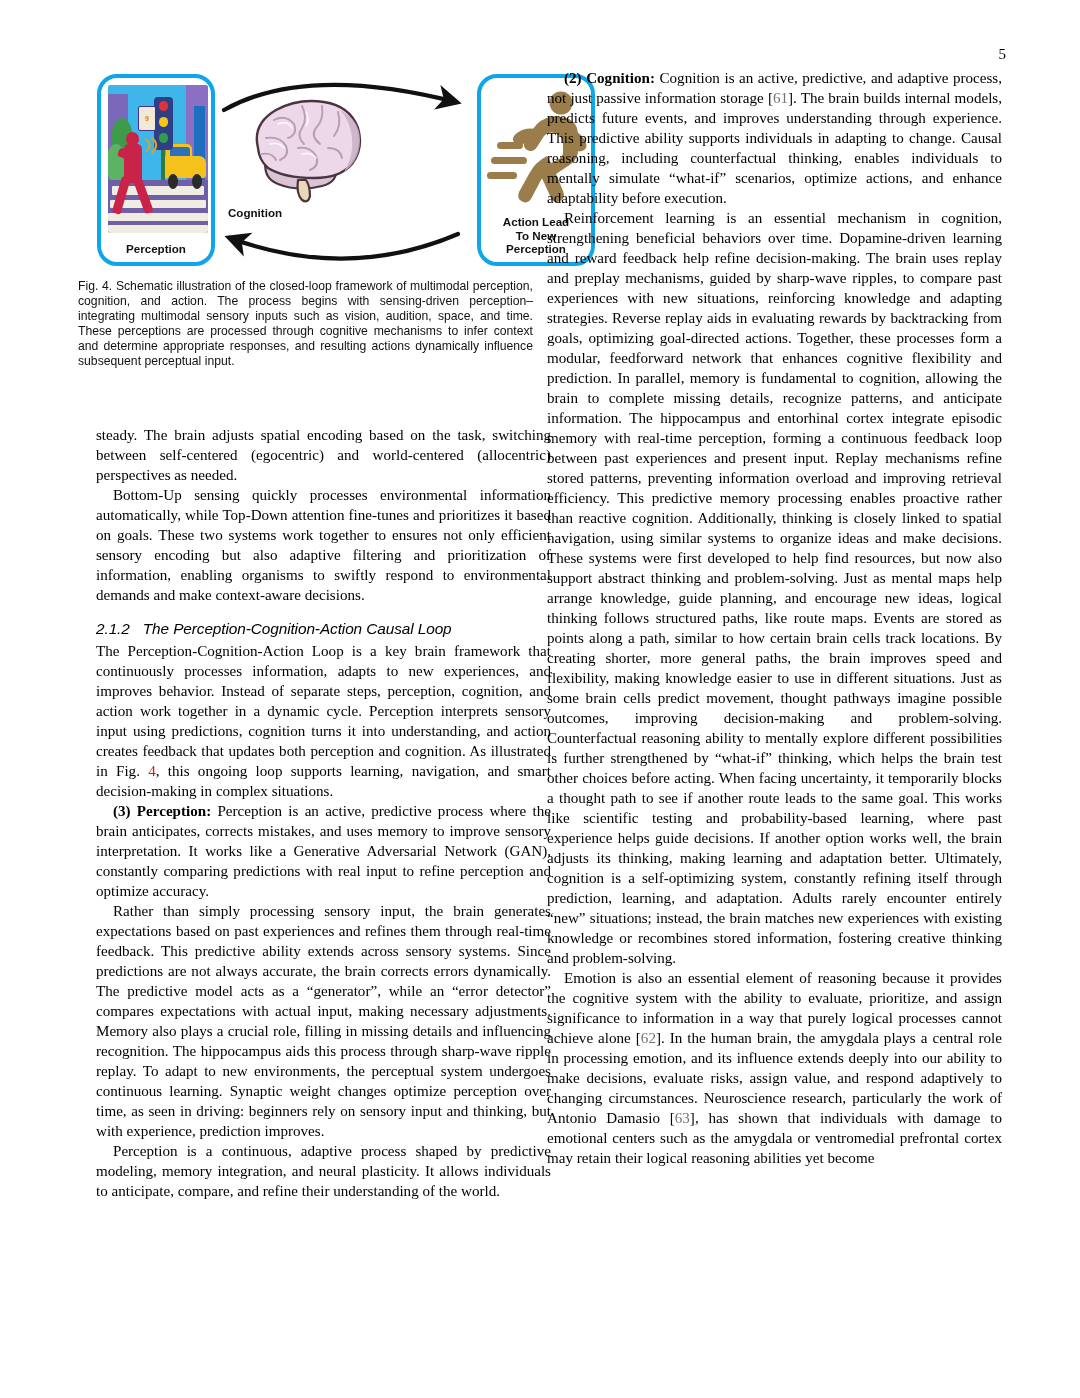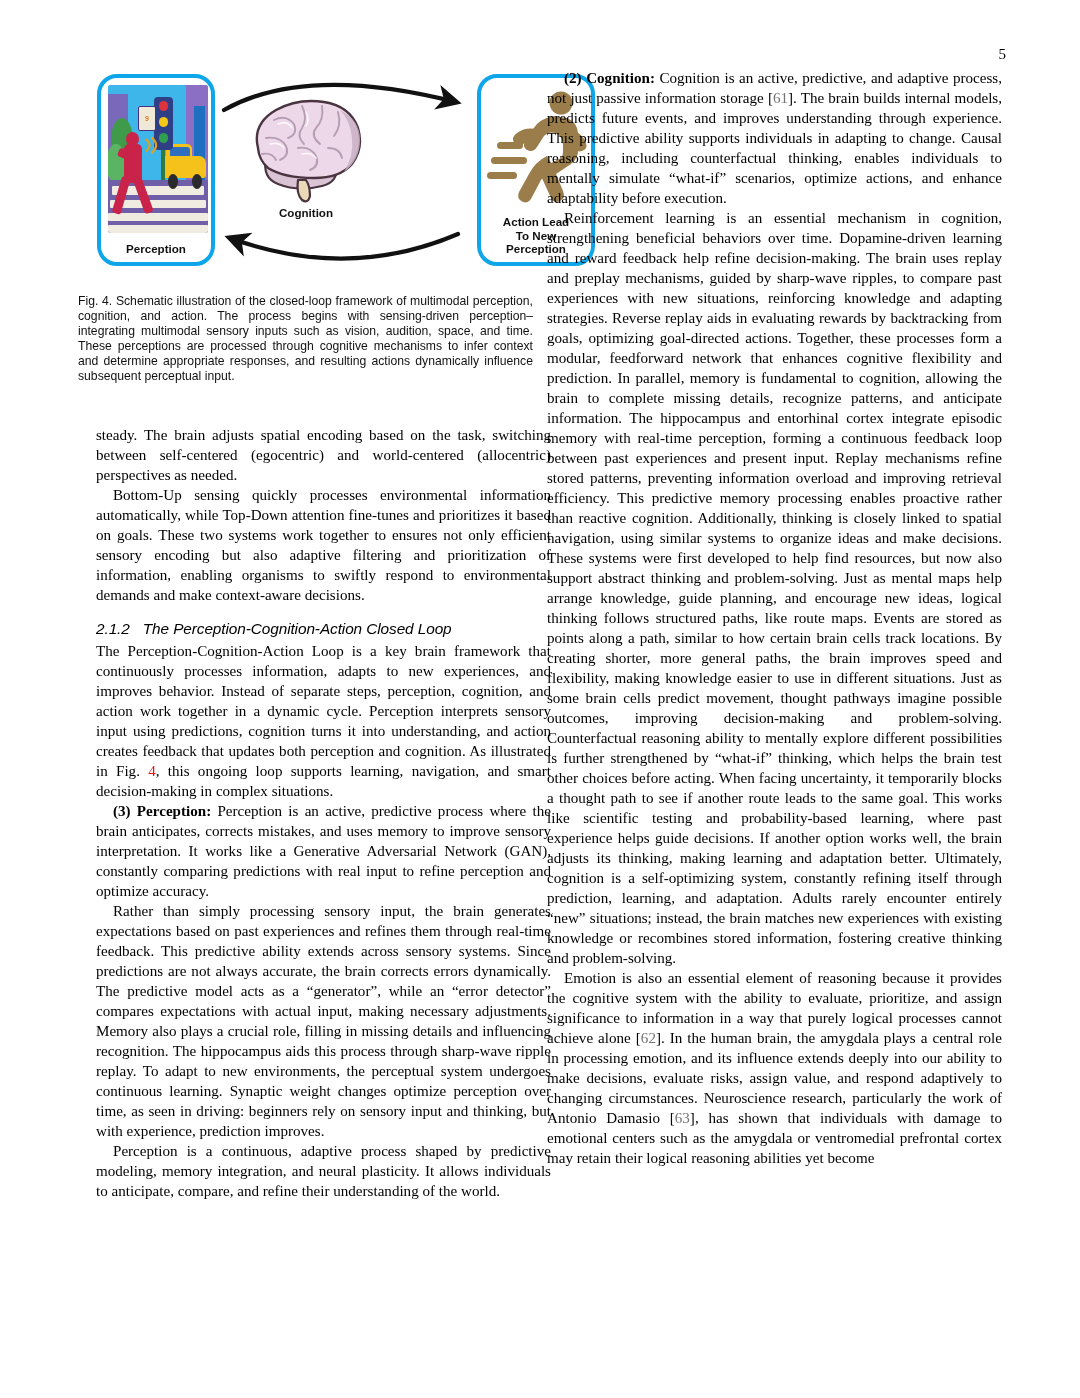--- a/index.html
+++ b/index.html
@@ -152,21 +152,20 @@
     left: 158px;
     top: 20px;
     width: 140px;
     height: 120px;
   }
   .cog-label {
     position: absolute;
     left: 150px;
     top: 140px;
     width: 156px;
-    text-align: center;
     font-family: "Liberation Sans", sans-serif;
     font-weight: bold;
     font-size: 11.6px;
     color: #111;
   }
 
   
   .runner-wrap {
     position: absolute;
     left: 410px;
@@ -178,21 +177,21 @@
   
   .arrows {
     position: absolute;
     left: 0; top: 0;
     width: 455px; height: 205px;
     pointer-events: none;
   }
 
   
   .caption {
-    margin-top: 23px;
+    margin-top: 8px;
     font-family: "Liberation Sans", sans-serif;
     font-size: 12.2px;
     line-height: 15.1px;
     text-align: justify;
     color: #111;
   }
 </style>
 </head>
 <body>
 
@@ -324,21 +323,21 @@
     <div class="caption">Fig. 4. Schematic illustration of the closed-loop framework of multimodal perception, cognition, and action. The process begins with sensing-driven perception–integrating multimodal sensory inputs such as vision, audition, space, and time. These perceptions are processed through cognitive mechanisms to infer context and determine appropriate responses, and resulting actions dynamically influence subsequent perceptual input.</div>
   </div>
 
   <div class="col col-left" style="top: 425px;">
 
     <p class="body">steady. The brain adjusts spatial encoding based on the task, switching between self-centered (egocentric) and world-centered (allocentric) perspectives as needed.</p>
 
     <p class="body indent">Bottom-Up sensing quickly processes environmental information automatically, while Top-Down attention fine-tunes and prioritizes it based on goals. These two systems work together to ensures not only efficient sensory encoding but also adaptive filtering and prioritization of information, enabling organisms to swiftly respond to environmental demands and make context-aware decisions.</p>
 
     <h3 class="sec">
-      <span class="num">2.1.2</span><span>The Perception-Cognition-Action Closed Loop</span>
+      <span class="num">2.1.2</span><span>The Perception-Cognition-Action Causal Loop</span>
     </h3>
 
     <p class="body"><span>The Perception-Cognition-Action Loop is a key brain framework that continuously processes information, adapts to new experiences, and improves behavior. Instead of separate steps, perception, cognition, and action work together in a dynamic cycle. Perception interprets sensory input using predictions, cognition turns it into understanding, and action creates feedback that updates both perception and cognition. As illustrated in Fig. </span><span class="cite-red">4</span><span>, this ongoing loop supports learning, navigation, and smart decision-making in complex situations.</span></p>
 
     <p class="body indent"><b>(3) Perception:</b><span> Perception is an active, predictive process where the brain anticipates, corrects mistakes, and uses memory to improve sensory interpretation. It works like a Generative Adversarial Network (GAN), constantly comparing predictions with real input to refine perception and optimize accuracy.</span></p>
 
     <p class="body indent">Rather than simply processing sensory input, the brain generates expectations based on past experiences and refines them through real-time feedback. This predictive ability extends across sensory systems. Since predictions are not always accurate, the brain corrects errors dynamically. The predictive model acts as a “generator”, while an “error detector” compares expectations with actual input, making necessary adjustments. Memory also plays a crucial role, filling in missing details and influencing recognition. The hippocampus aids this process through sharp-wave ripple replay. To adapt to new environments, the perceptual system undergoes continuous learning. Synaptic weight changes optimize perception over time, as seen in driving: beginners rely on sensory input and thinking, but with experience, prediction improves.</p>
 
     <p class="body indent">Perception is a continuous, adaptive process shaped by predictive modeling, memory integration, and neural plasticity. It allows individuals to anticipate, compare, and refine their understanding of the world.</p>
   </div>

